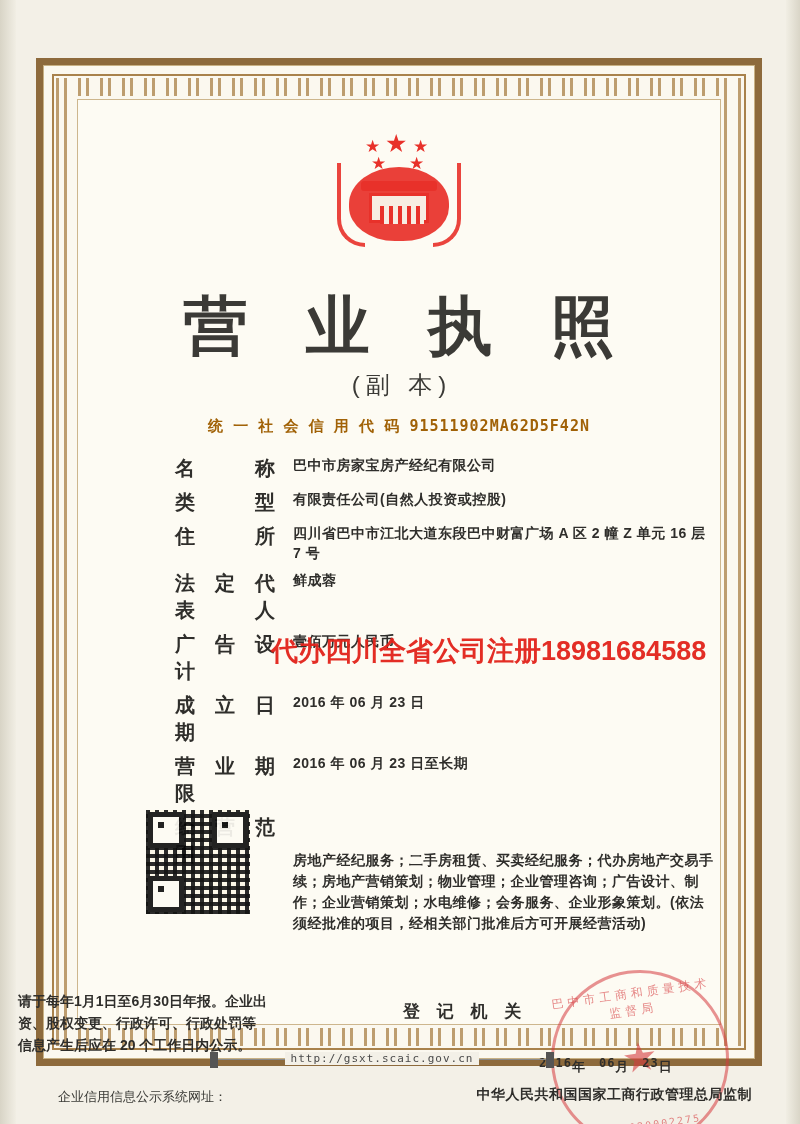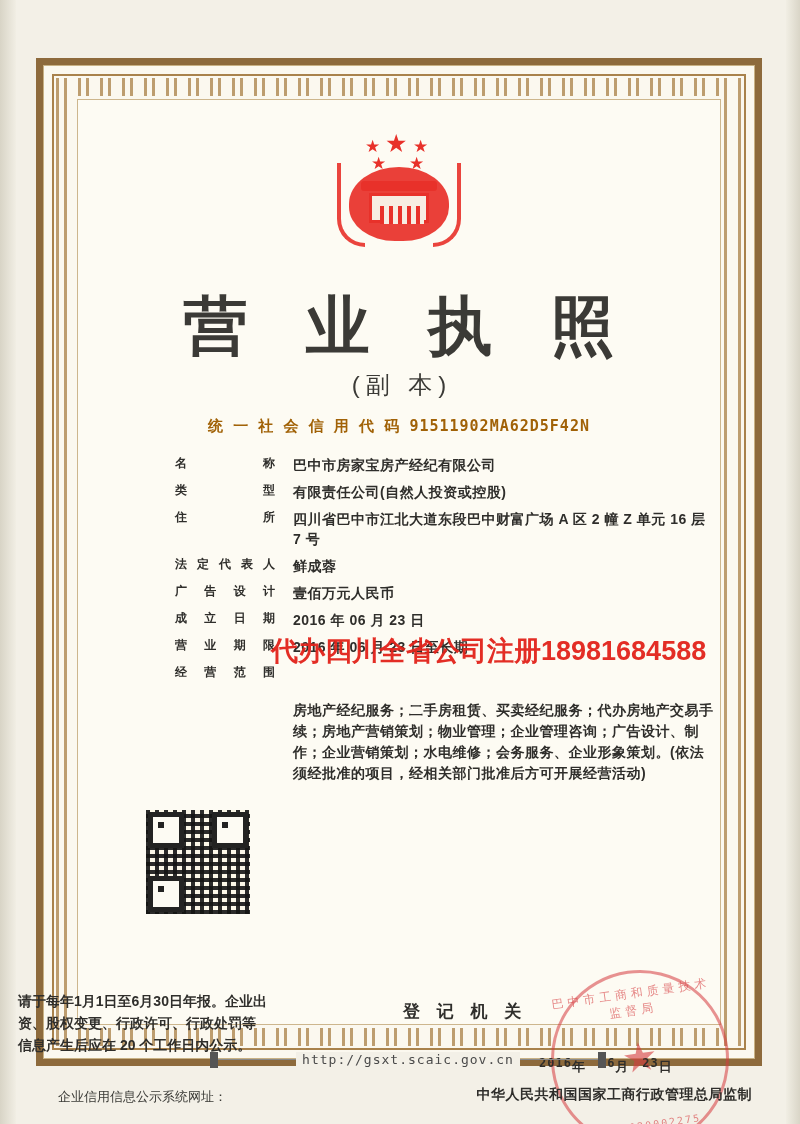--- a/index.html
+++ b/index.html
@@ -169,21 +169,21 @@
   }
   .row {
     display: flex;
     align-items: flex-start;
     margin-bottom: 7px;
     min-height: 20px;
   }
   .row .lbl {
     width: 118px;
     flex: 0 0 118px;
-    font-size: 12px;
+    font-size: 20px;
     font-weight: bold;
     color: #2f2e2b;
     letter-spacing: 8px;
     text-align: justify;
     text-align-last: justify;
     padding-right: 10px;
     box-sizing: border-box;
   }
   .row .val {
     flex: 1;
@@ -285,27 +285,27 @@
     left: 18px; top: 990px;
     width: 250px;
     font-size: 14px;
     line-height: 22px;
     color: #2f2e2b;
     font-weight: bold;
   }
   #url-strip {
     position: absolute;
     left: 210px; top: 1052px;
-    width: 396px;
+    width: 344px;
     height: 16px;
     border-left: 8px solid #555;
     border-right: 8px solid #555;
     text-align: center;
     font-family: "DejaVu Sans Mono", monospace;
-    font-size: 13px;
+    font-size: 11px;
     color: #4a4a4a;
     letter-spacing: 1px;
     box-sizing: border-box;
   }
   #url-strip::before {
     content: "";
     position: absolute; left: 0; right: 0; top: 7px;
     border-top: 1px solid #8a8a8a;
     z-index: 0;
   }

